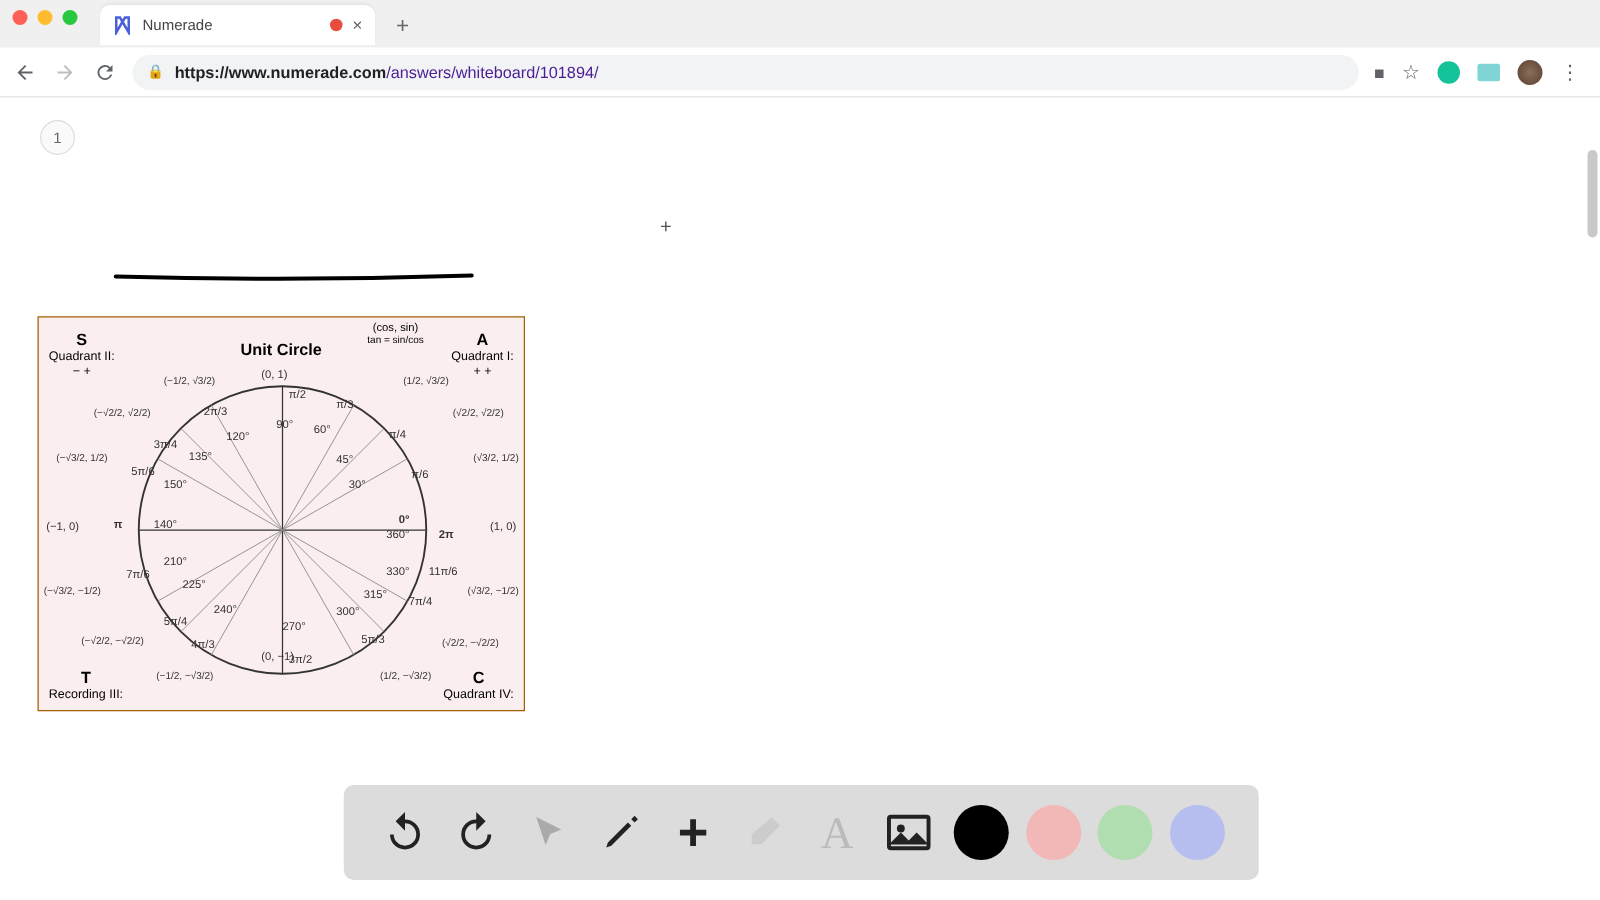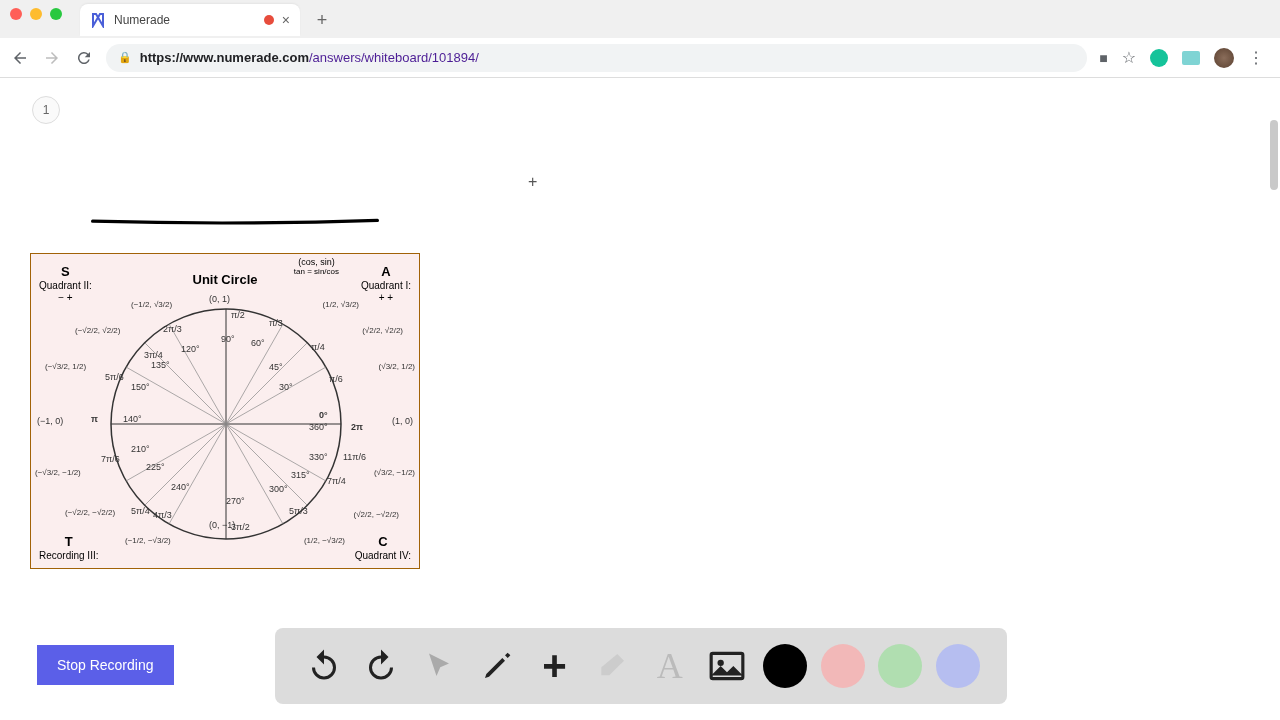--- a/index.html
+++ b/index.html
@@ -189,46 +189,45 @@
     <div class="uc-label" style="top:216px;left:260px">315°</div>
     <div class="uc-label" style="top:198px;left:278px">330°</div>
     <div class="uc-label" style="top:168px;left:278px">360°</div>
 
     <div class="uc-label" style="top:168px;left:320px;font-weight:bold">2π</div>
     <div class="uc-label" style="top:120px;left:298px">π/6</div>
     <div class="uc-label" style="top:88px;left:280px">π/4</div>
     <div class="uc-label" style="top:64px;left:238px">π/3</div>
     <div class="uc-label" style="top:56px;left:200px">π/2</div>
     <div class="uc-label" style="top:70px;left:132px">2π/3</div>
-    <div class="uc-label" style="top:96px;left:113px">3π/4</div>
+    <div class="uc-label" style="top:96px;left:92px">3π/4</div>
     <div class="uc-label" style="top:118px;left:74px">5π/6</div>
     <div class="uc-label" style="top:160px;left:60px;font-weight:bold">π</div>
     <div class="uc-label" style="top:200px;left:70px">7π/6</div>
-    <div class="uc-label" style="top:252px;left:100px">5π/4</div>
+    <div class="uc-label" style="top:238px;left:100px">5π/4</div>
     <div class="uc-label" style="top:256px;left:122px">4π/3</div>
     <div class="uc-label" style="top:268px;left:200px">3π/2</div>
     <div class="uc-label" style="top:252px;left:258px">5π/3</div>
     <div class="uc-label" style="top:222px;left:296px">7π/4</div>
     <div class="uc-label" style="top:198px;left:312px">11π/6</div>
 
     <div class="uc-label" style="top:108px;right:4px;font-size:8px">(√3/2, 1/2)</div>
     <div class="uc-label" style="top:72px;right:16px;font-size:8px">(√2/2, √2/2)</div>
     <div class="uc-label" style="top:46px;right:60px;font-size:8px">(1/2, √3/2)</div>
     <div class="uc-label" style="top:46px;left:100px;font-size:8px">(−1/2, √3/2)</div>
     <div class="uc-label" style="top:72px;left:44px;font-size:8px">(−√2/2, √2/2)</div>
     <div class="uc-label" style="top:108px;left:14px;font-size:8px">(−√3/2, 1/2)</div>
     <div class="uc-label" style="top:214px;left:4px;font-size:8px">(−√3/2, −1/2)</div>
     <div class="uc-label" style="top:254px;left:34px;font-size:8px">(−√2/2, −√2/2)</div>
     <div class="uc-label" style="top:282px;left:94px;font-size:8px">(−1/2, −√3/2)</div>
     <div class="uc-label" style="top:282px;right:74px;font-size:8px">(1/2, −√3/2)</div>
     <div class="uc-label" style="top:256px;right:20px;font-size:8px">(√2/2, −√2/2)</div>
     <div class="uc-label" style="top:214px;right:4px;font-size:8px">(√3/2, −1/2)</div>
   </div>
 
-  <button class="stop-rec">Stop Recording</button>
 
   <div class="toolbar">
     <div class="tool">
         <svg width="36" height="36" viewBox="0 0 24 24">
           <path d="M12 5V1L7 6l5 5V7a6 6 0 1 1-6 6H4a8 8 0 1 0 8-8z" fill="#222"></path>
         </svg>
       </div>
     <div class="tool">
         <svg width="36" height="36" viewBox="0 0 24 24">
           <path d="M12 5V1l5 5-5 5V7a6 6 0 1 0 6 6h2a8 8 0 1 1-8-8z" fill="#222"></path>

